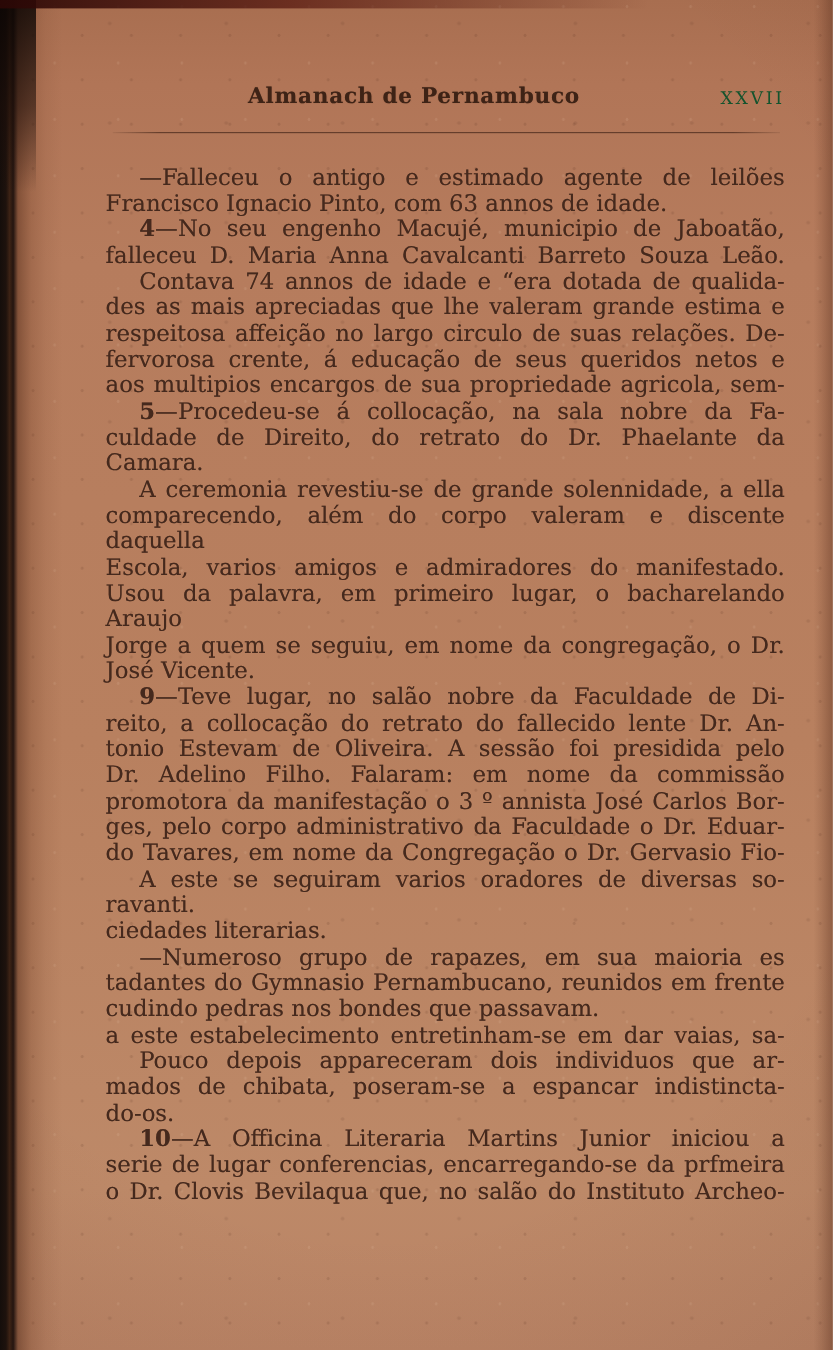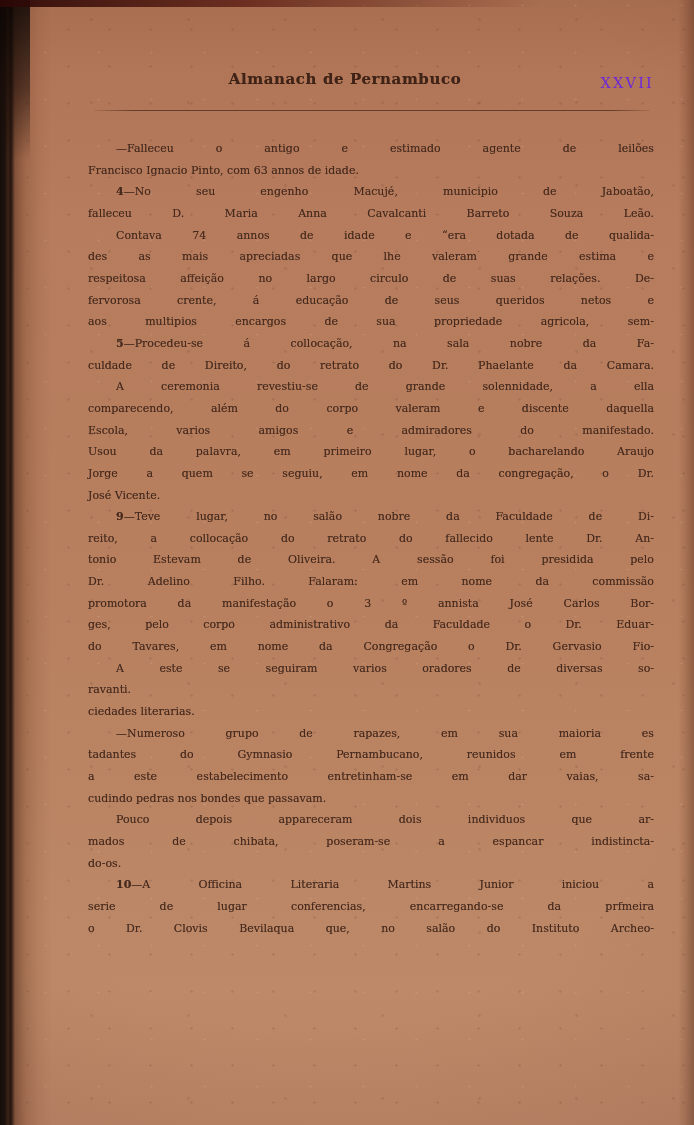--- a/index.html
+++ b/index.html
@@ -38,32 +38,32 @@
     background:linear-gradient(270deg,rgba(92,50,32,.45),rgba(92,50,32,.15) 60%,transparent);
   }
   .content{
     position:absolute;left:88px;top:70px;width:566px;
     color:#44281c;
   }
   .hdr{position:relative;height:36px;}
   .title{
     position:absolute;left:0;right:0;top:0;text-align:center;
     transform:translateX(-26px);
-    font-weight:bold;font-size:15px;letter-spacing:.6px;color:#3e2316;
+    font-weight:bold;font-size:18px;letter-spacing:.6px;color:#3e2316;
     text-shadow:0 0 .6px rgba(62,35,22,.55);
   }
   .pagenum{
-    position:absolute;right:0;top:5px;font-size:14.5px;letter-spacing:2.2px;color:#6d28d9;
+    position:absolute;right:0;top:5px;font-size:14.5px;letter-spacing:2.2px;color:#14532d;
   }
   .rule{
     margin:4px 4px 0 6px;height:1px;
     background:linear-gradient(90deg,rgba(72,40,26,.10),rgba(72,40,26,.72) 7%,rgba(72,40,26,.72) 93%,rgba(72,40,26,.12));
   }
   .lines{
-    margin-top:27px;font-size:11px;line-height:21.65px;
+    margin-top:27px;font-size:19px;line-height:21.65px;
     color:#45291d;text-shadow:0 0 .5px rgba(69,41,29,.5);
   }
   .line{min-height:21.65px;}
   .line.j{text-align:justify;text-align-last:justify;}
   .line.ind{text-indent:28px;}
   .it{}
   .bd{font-weight:bold;}
 </style>
 </head>
 <body>
@@ -104,22 +104,22 @@
       <div class="line j"><span>tonio Estevam de Oliveira.  A sessão foi presidida pelo</span></div>
       <div class="line j"><span>Dr. Adelino Filho.  Falaram: em nome da commissão</span></div>
       <div class="line j"><span>promotora da manifestação o 3 º annista José Carlos Bor-</span></div>
       <div class="line j"><span>ges, pelo corpo administrativo da Faculdade o Dr. Eduar-</span></div>
       <div class="line j"><span>do Tavares, em nome da Congregação o Dr. Gervasio Fio-</span></div>
       <div class="line j ind"><span>A este se seguiram varios oradores de diversas so-</span></div>
       <div class="line"><span>ravanti.</span></div>
       <div class="line"><span>ciedades literarias.</span></div>
       <div class="line j ind"><span>—Numeroso grupo de rapazes, em sua maioria es</span></div>
       <div class="line j"><span>tadantes do Gymnasio Pernambucano, reunidos em frente</span></div>
+      <div class="line"><span>cudindo pedras nos bondes que passavam.</span></div>
       <div class="line j"><span>a este estabelecimento entretinham-se em dar vaias, sa-</span></div>
-      <div class="line"><span>cudindo pedras nos bondes que passavam.</span></div>
       <div class="line j ind"><span>Pouco depois appareceram dois individuos que ar-</span></div>
       <div class="line j"><span>mados de chibata, poseram-se a espancar indistincta-</span></div>
       <div class="line"><span>do-os.</span></div>
       <div class="line j ind"><span class="bd">10</span><span>—A </span><span class="it">Officina Literaria Martins Junior</span><span> iniciou a</span></div>
       <div class="line j"><span>serie de lugar conferencias, encarregando-se da prfmeira</span></div>
       <div class="line j"><span>o Dr. Clovis Bevilaqua que, no salão do </span><span class="it">Instituto Archeo-</span></div>
     </div>
 </div>
 
 </body></html>

